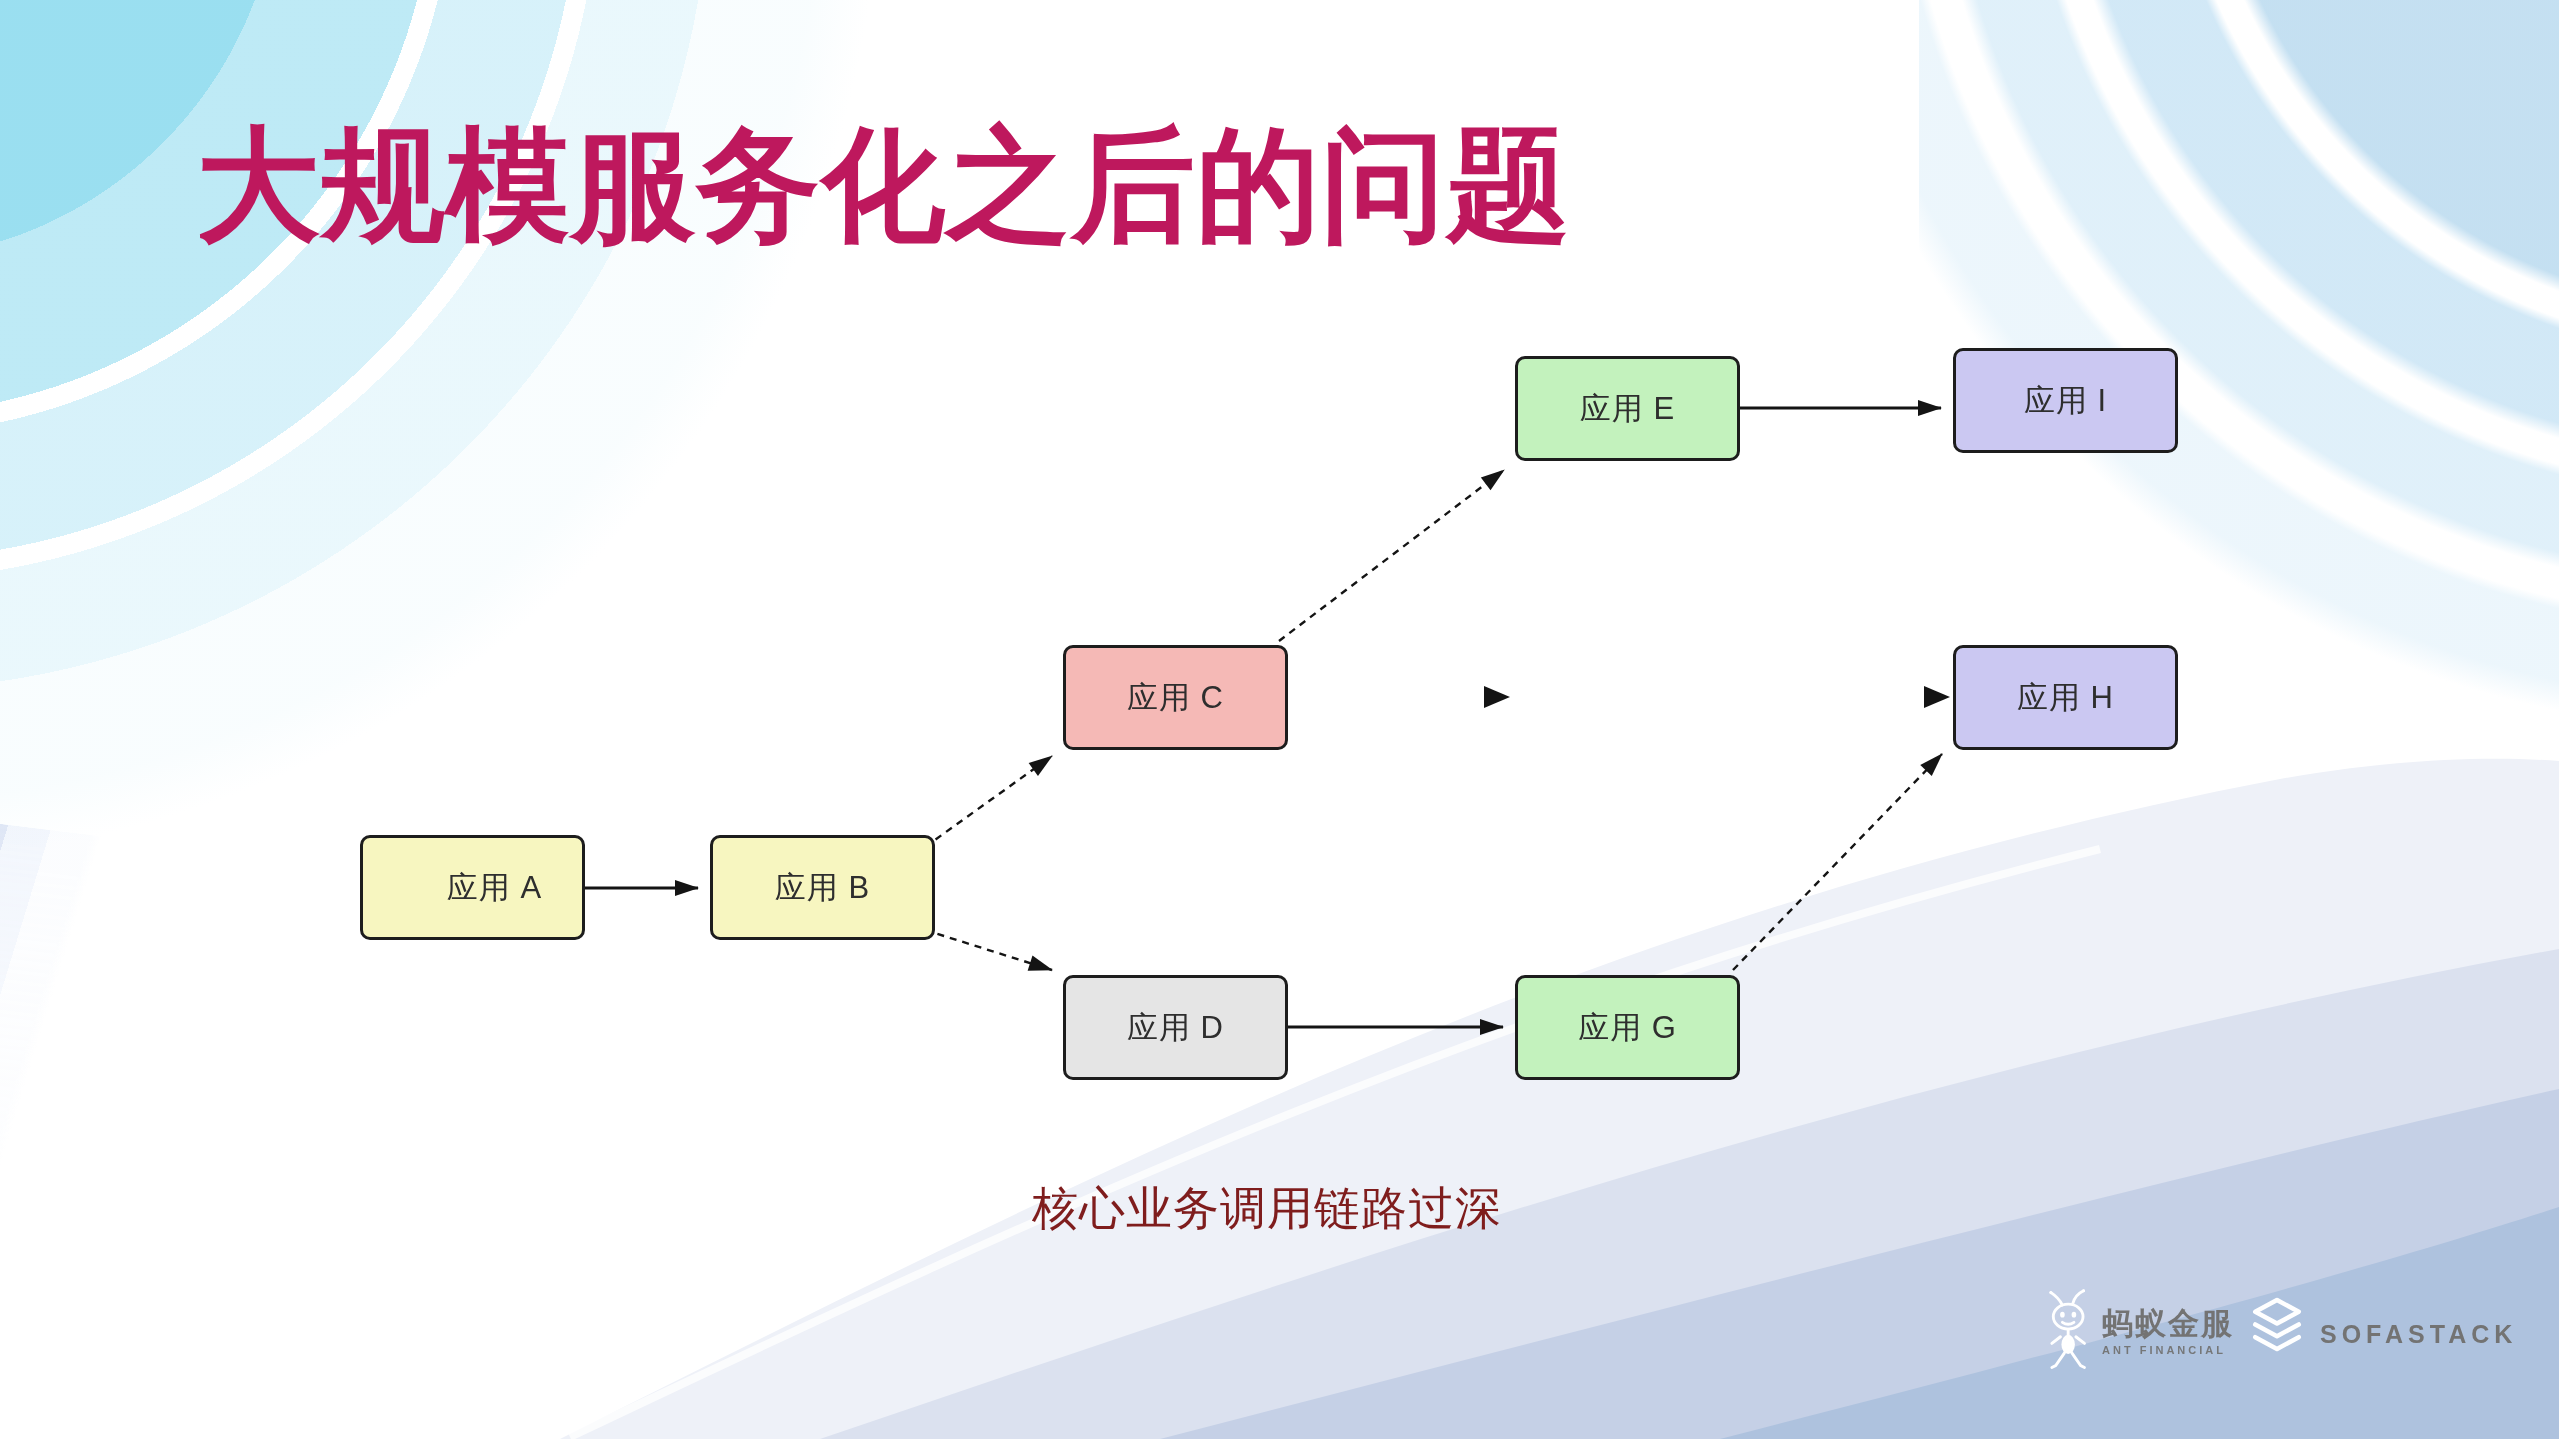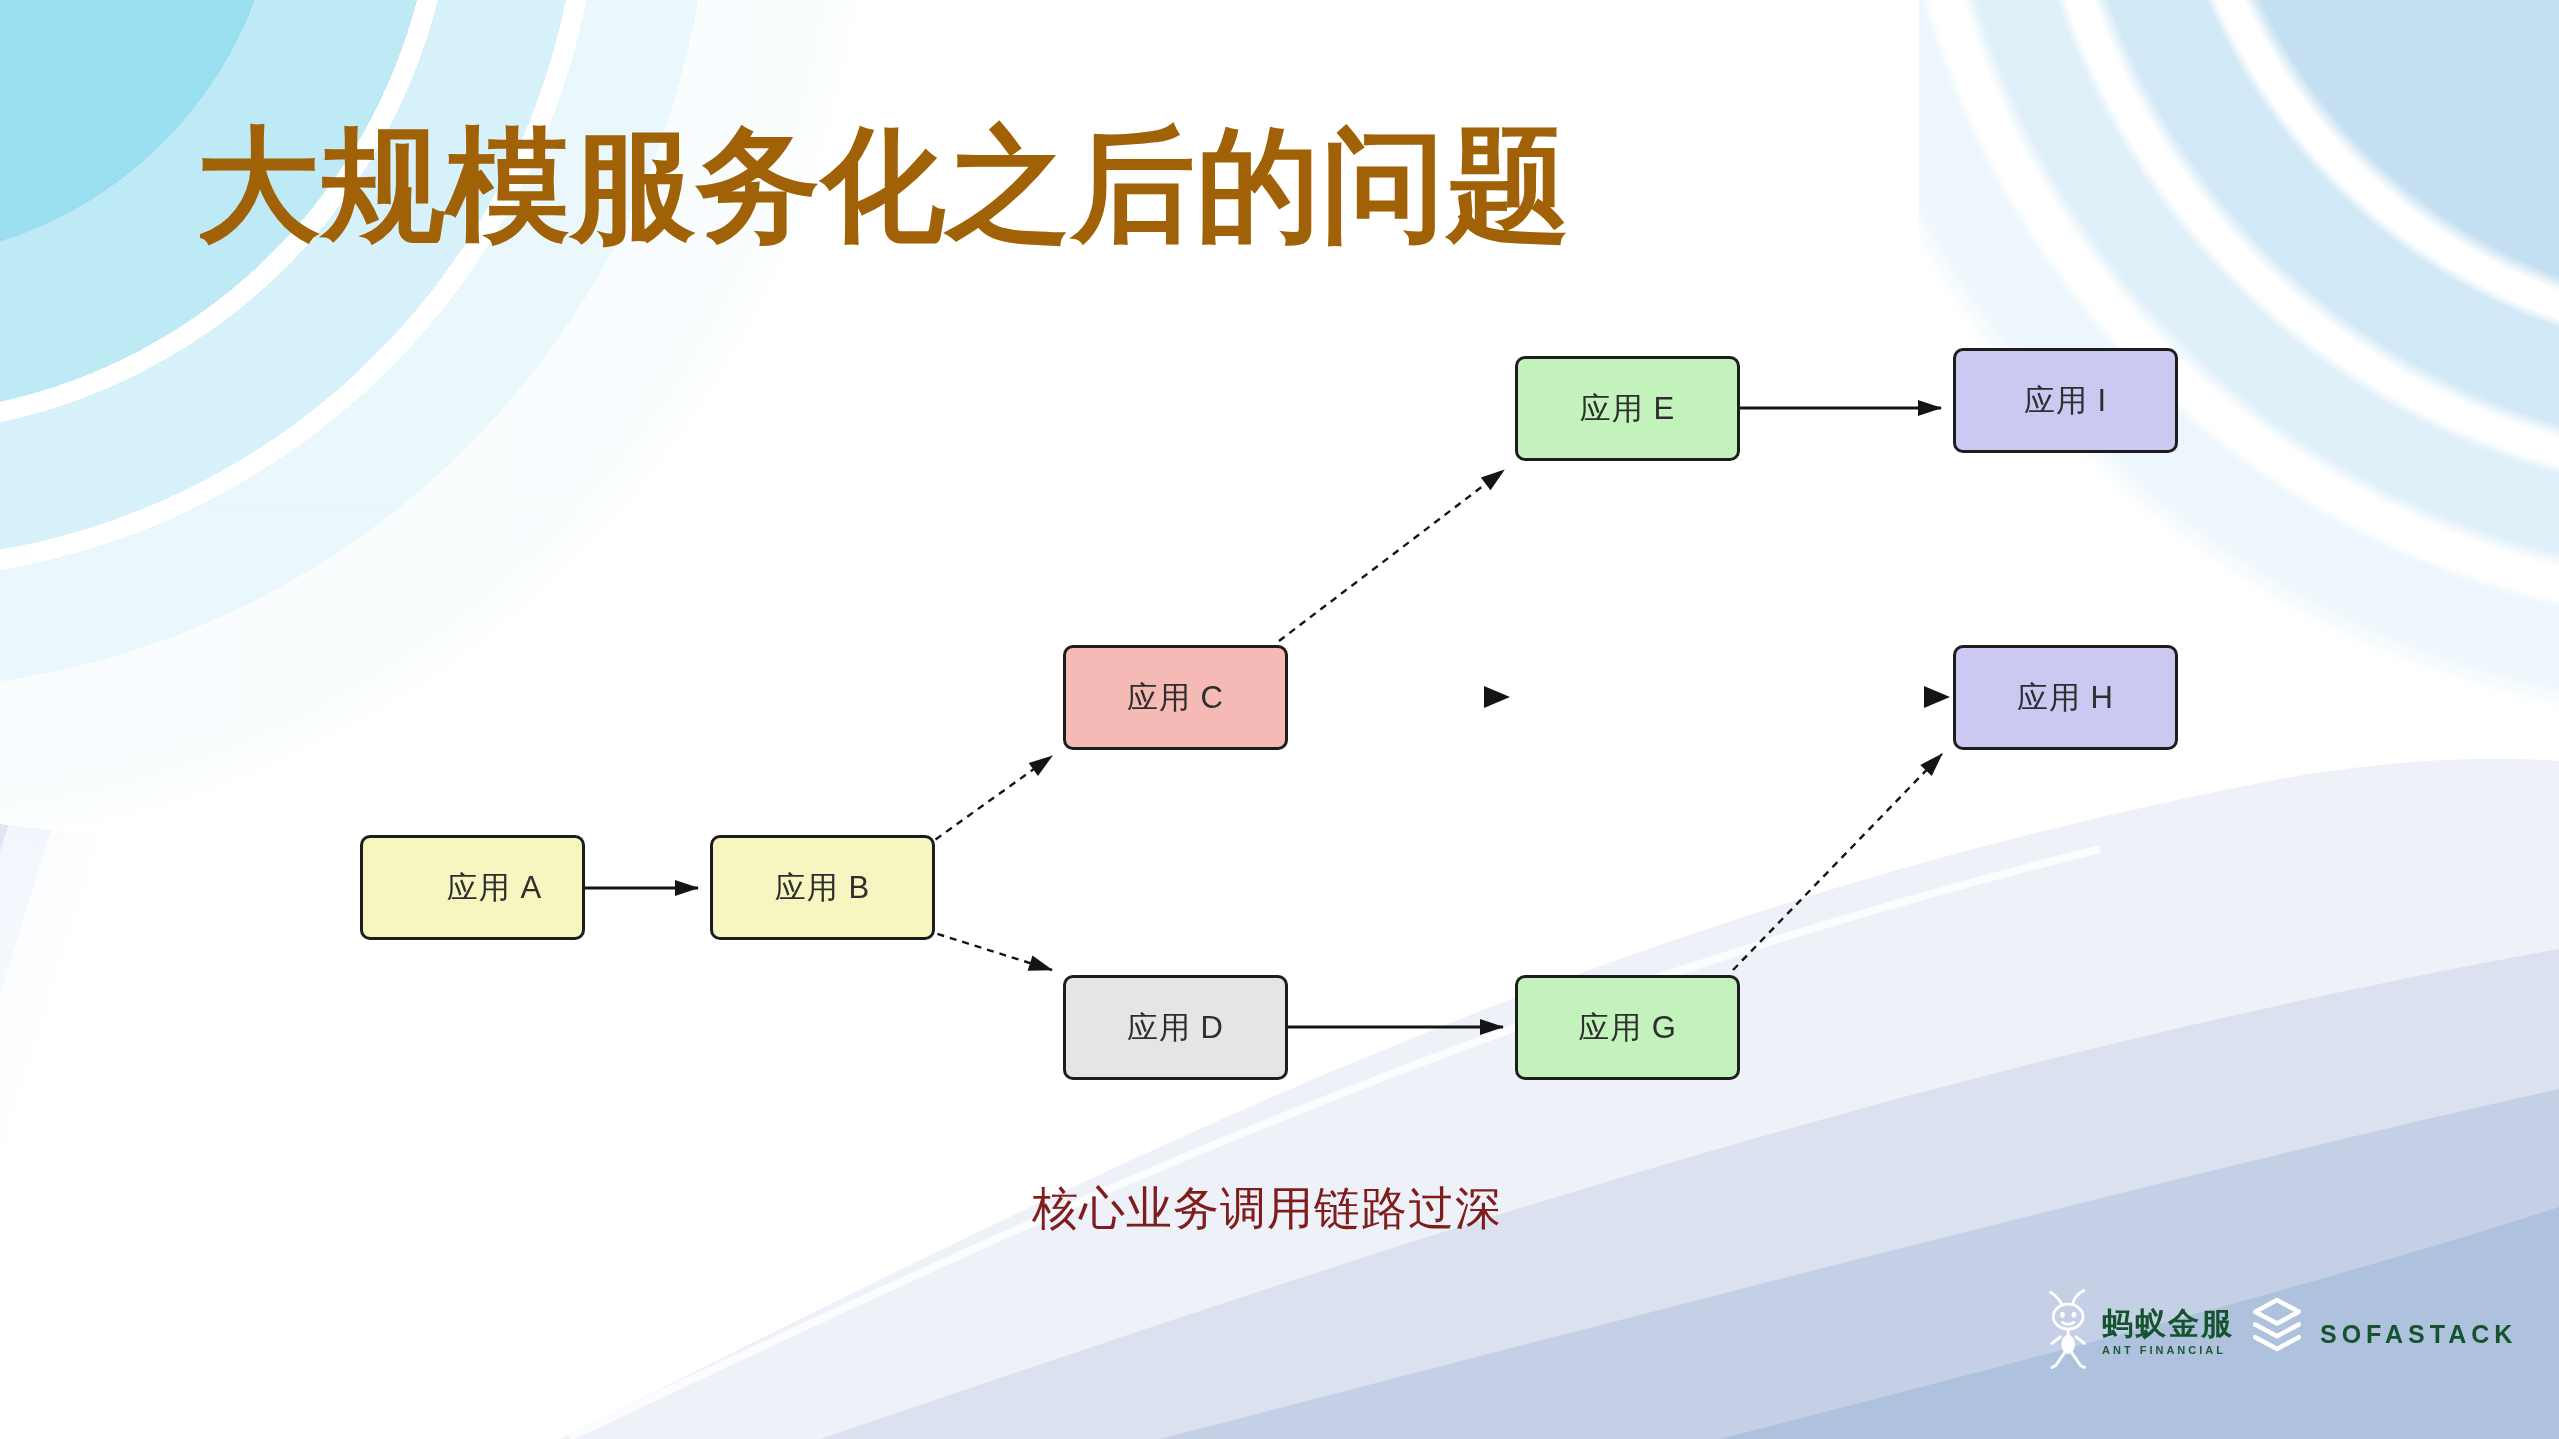--- a/index.html
+++ b/index.html
@@ -47,39 +47,39 @@
       rgba(245,248,253,0.35) 80px 120px,
       rgba(255,255,255,0) 130px);
     -webkit-mask:linear-gradient(to bottom,#000 0%,rgba(0,0,0,.6) 55%,transparent 100%);
     mask:linear-gradient(to bottom,#000 0%,rgba(0,0,0,.6) 55%,transparent 100%);
   }
   .waves{position:absolute;left:0;bottom:0;width:2559px;height:700px;pointer-events:none;}
 
   
   .title{
     position:absolute;left:196px;top:104px;
-    font-size:124px;font-weight:600;color:#a16207;letter-spacing:1px;white-space:nowrap;
+    font-size:124px;font-weight:600;color:#be185d;letter-spacing:1px;white-space:nowrap;
   }
   .caption{
     position:absolute;left:1032px;top:1178px;
     font-size:46px;font-weight:500;color:#7f1d1d;letter-spacing:1px;white-space:nowrap;
   }
 
   
   .node{
     position:absolute;width:225px;height:105px;box-sizing:border-box;
     border:3px solid #1d1d1d;border-radius:10px;
     display:flex;align-items:center;justify-content:center;
   }
   .node-label{font-size:31px;color:#2e2e2e;letter-spacing:1px;white-space:nowrap;}
 
   .edges{position:absolute;left:0;top:0;width:2559px;height:1439px;pointer-events:none;}
 
   
-  .footer{position:absolute;left:2040px;top:1282px;width:480px;height:120px;color:#14532d;}
+  .footer{position:absolute;left:2040px;top:1282px;width:480px;height:120px;color:#737373;}
   .ant-logo{position:absolute;left:8px;top:6px;}
   .ant-text{position:absolute;left:62px;top:26px;line-height:1;}
   .ant-name{font-size:31px;font-weight:700;letter-spacing:2px;white-space:nowrap;}
   .ant-subname{margin-top:6px;font-size:11px;font-weight:700;letter-spacing:3px;white-space:nowrap;opacity:.95;}
   .sofa-logo{position:absolute;left:208px;top:14px;}
   .sofa-name{position:absolute;left:280px;top:38px;font-size:25px;font-weight:700;letter-spacing:5px;white-space:nowrap;}
 </style>
 </head>
 <body>
 

